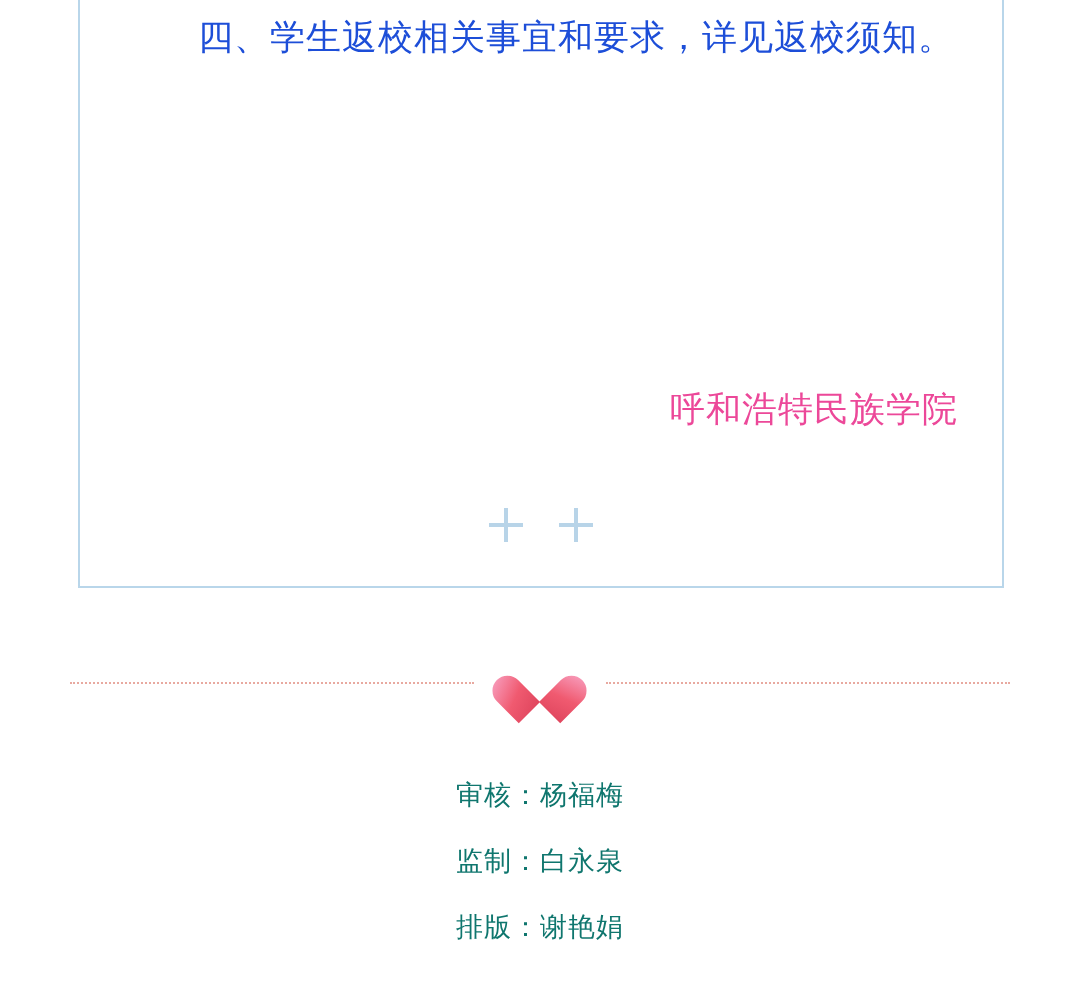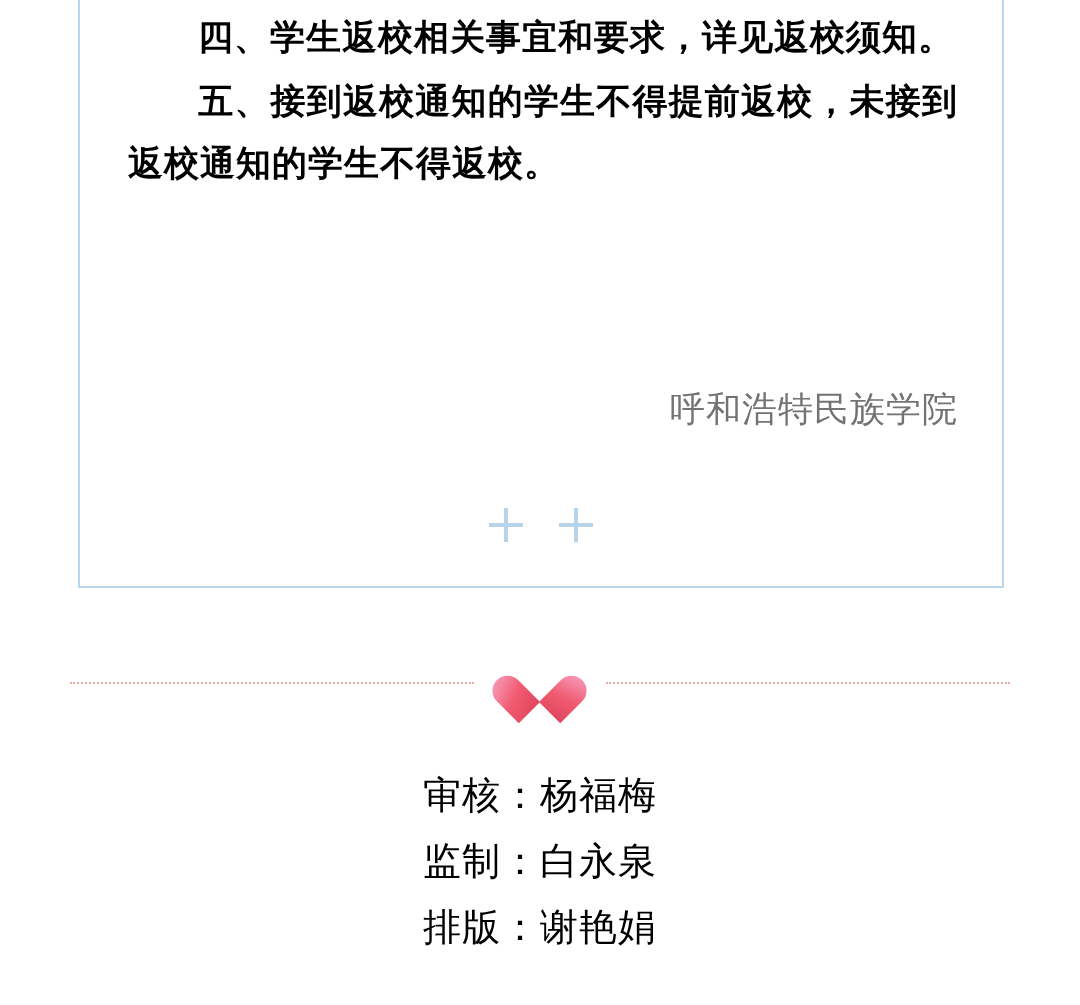--- a/index.html
+++ b/index.html
@@ -32,42 +32,42 @@
   .notice-body {
     position: absolute;
     left: 48px;
     top: 46px;
     width: 830px;
   }
 
   .para {
     font-size: 35px;
     line-height: 62px;
-    color: #000000;
+    color: #1d4ed8;
     letter-spacing: 1px;
     text-align: justify;
     margin: 0 0 2px 0;
-    font-weight: 700;
+    font-weight: 400;
   }
   .para .indent {
     display: inline-block;
     width: 70px;
   }
 
   .sign-block {
     position: absolute;
     right: 44px;
     top: 418px;
     width: 560px;
     text-align: right;
   }
   .sign-line {
     font-size: 35px;
     line-height: 62px;
-    color: #737373;
+    color: #ec4899;
     letter-spacing: 1px;
   }
 
   .plus-row {
     position: absolute;
     left: 0;
     right: 0;
     top: 548px;
     display: flex;
     justify-content: center;
@@ -155,34 +155,33 @@
 
   
   .credits {
     position: absolute;
     left: 0;
     right: 0;
     top: 762px;
     text-align: center;
   }
   .credit-line {
-    font-size: 38px;
+    font-size: 27px;
     line-height: 66px;
-    color: #000000;
+    color: #0f766e;
     letter-spacing: 1px;
   }
 </style>
 </head>
 <body>
 
 <div class="notice-card">
 
   <div class="notice-body">
     <p class="para"><span class="indent"></span><span>四、学生返校相关事宜和要求，详见返校须知。</span></p>
-    <p class="para"><span class="indent"></span><span>五、接到返校通知的学生不得提前返校，未接到返校通知的学生不得返校。</span></p>
   </div>
 
   <div class="sign-block">
     <div class="sign-line">呼和浩特民族学院</div>
   </div>
 
   <div class="plus-row">
     <span class="plus-icon"></span>
     <span class="plus-icon"></span>
   </div>

